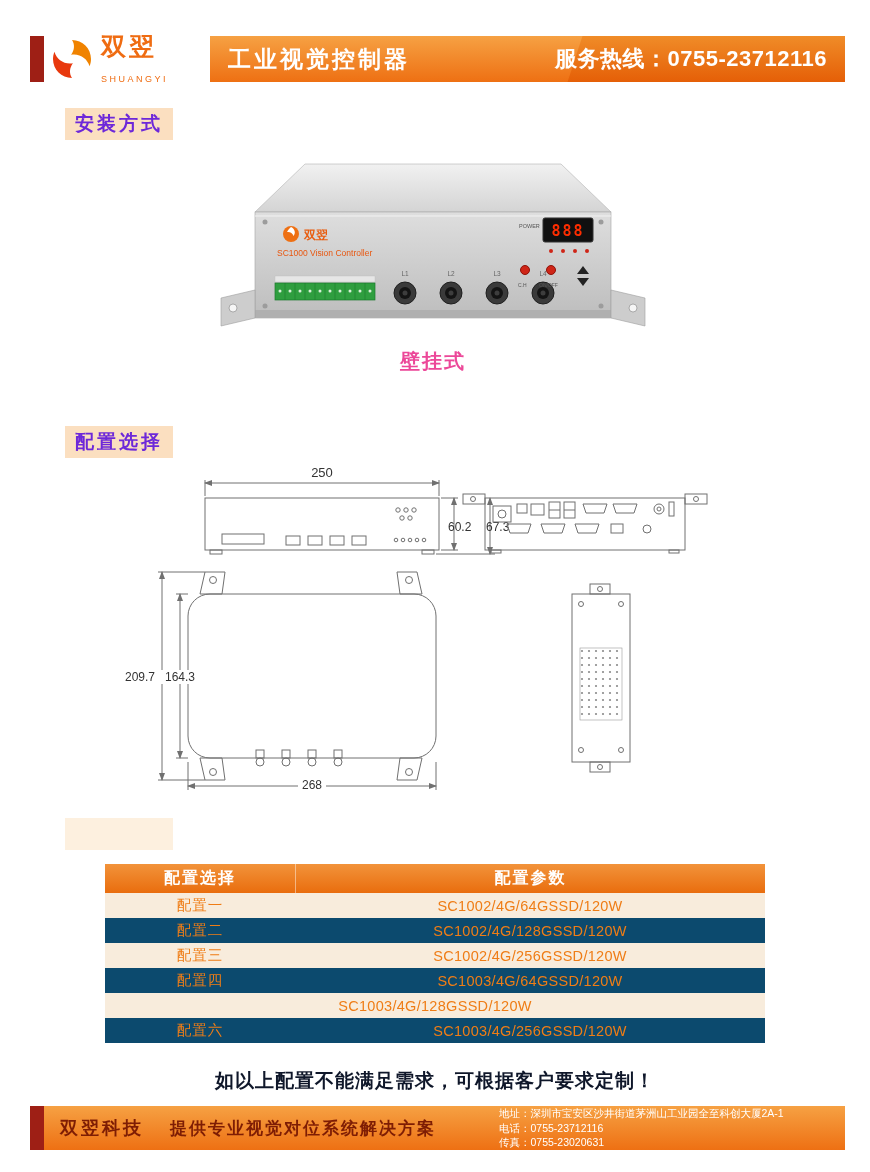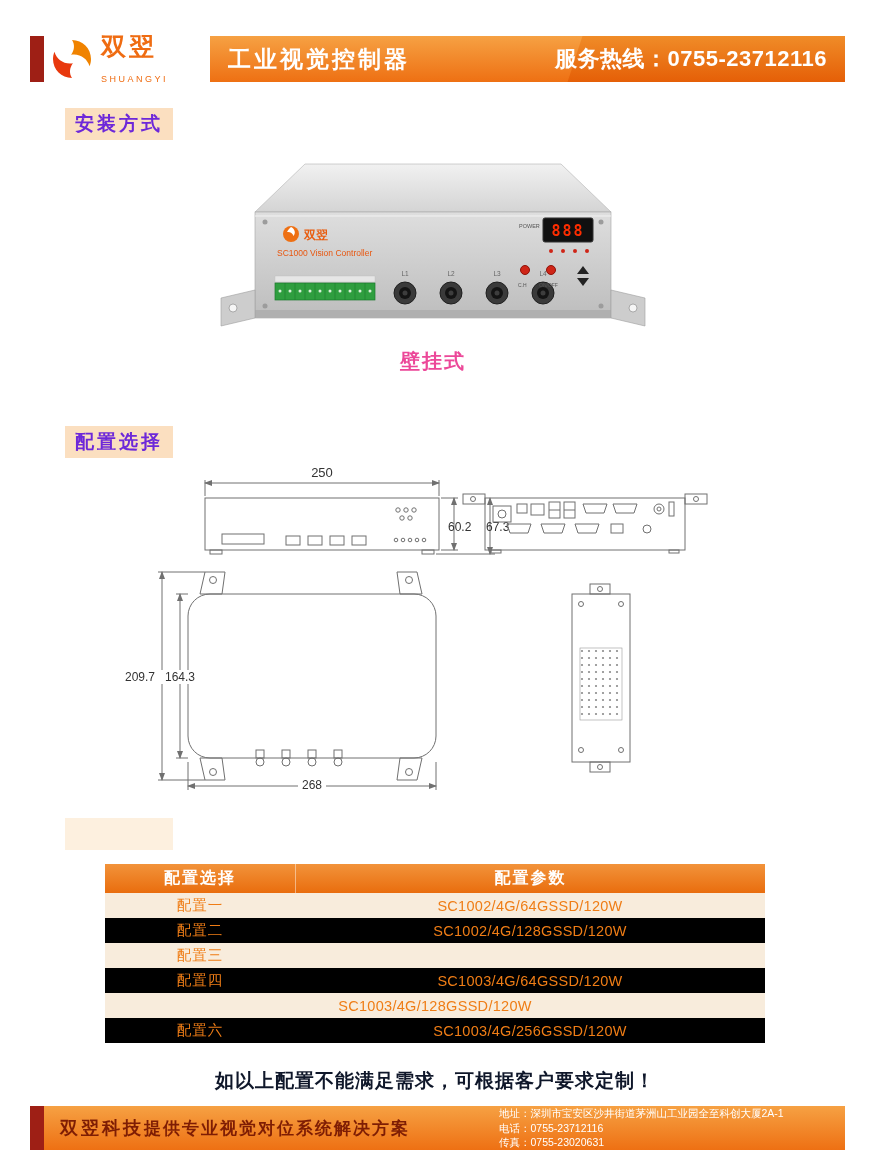--- a/index.html
+++ b/index.html
@@ -38,34 +38,34 @@
 
   
   .cfg-table{position:absolute;left:105px;top:864px;width:660px;}
   .thead{display:flex;height:29px;background:linear-gradient(180deg,#f2933a,#e96d0e);
          color:#fff;font-weight:bold;font-size:16px;letter-spacing:2px;}
   .th-left{width:190px;display:flex;align-items:center;justify-content:center;
            border-right:1px solid rgba(255,255,255,.45);}
   .th-right{flex:1;display:flex;align-items:center;justify-content:center;}
   .trow{display:flex;height:25px;color:#ef7d16;font-size:14.5px;}
   .trow.odd{background:#f8ecdc;}
-  .trow.even{background:#000000;}
+  .trow.even{background:#0c4a6e;}
   .td-left{width:190px;display:flex;align-items:center;justify-content:center;letter-spacing:1px;}
   .td-right{flex:1;display:flex;align-items:center;justify-content:center;letter-spacing:.3px;}
 
   
   .note{position:absolute;left:0;top:1068px;width:100%;text-align:center;color:#0f172a;
         font-size:19px;font-weight:bold;letter-spacing:1px;}
 
   
   .footer{position:absolute;left:30px;top:1106px;right:25px;height:44px;display:flex;}
   .footer-bar{flex:1;background:linear-gradient(180deg,#f6a143,#ee7013);
               display:flex;align-items:center;padding:0 16px;}
   .footer-company{color:#7e1d04;font-size:18px;font-weight:bold;letter-spacing:3px;}
-  .footer-slogan{color:#7e1d04;font-size:17px;font-weight:bold;letter-spacing:2px;}
+  .footer-slogan{color:#7e1d04;font-size:17px;font-weight:bold;letter-spacing:2px;margin-left:26px;}
   .footer-addr{margin-left:auto;color:#fff;font-size:10.5px;line-height:1.4;width:330px;}
 </style>
 </head>
 <body>
 
 <div class="page">
 
   <div class="header">
     <div class="accent-sq"></div>
     <div class="logo-area">
@@ -324,20 +324,21 @@
         <div class="trow odd">
           <div class="td-left">配置一</div>
           <div class="td-right">SC1002/4G/64GSSD/120W</div>
         </div>
         <div class="trow even">
           <div class="td-left">配置二</div>
           <div class="td-right">SC1002/4G/128GSSD/120W</div>
         </div>
         <div class="trow odd">
           <div class="td-left">配置三</div>
+          <div class="td-right">SC1002/4G/256GSSD/120W</div>
         </div>
         <div class="trow even">
           <div class="td-left">配置四</div>
           <div class="td-right">SC1003/4G/64GSSD/120W</div>
         </div>
         <div class="trow odd">
           <div class="td-right">SC1003/4G/128GSSD/120W</div>
         </div>
         <div class="trow even">
           <div class="td-left">配置六</div>

